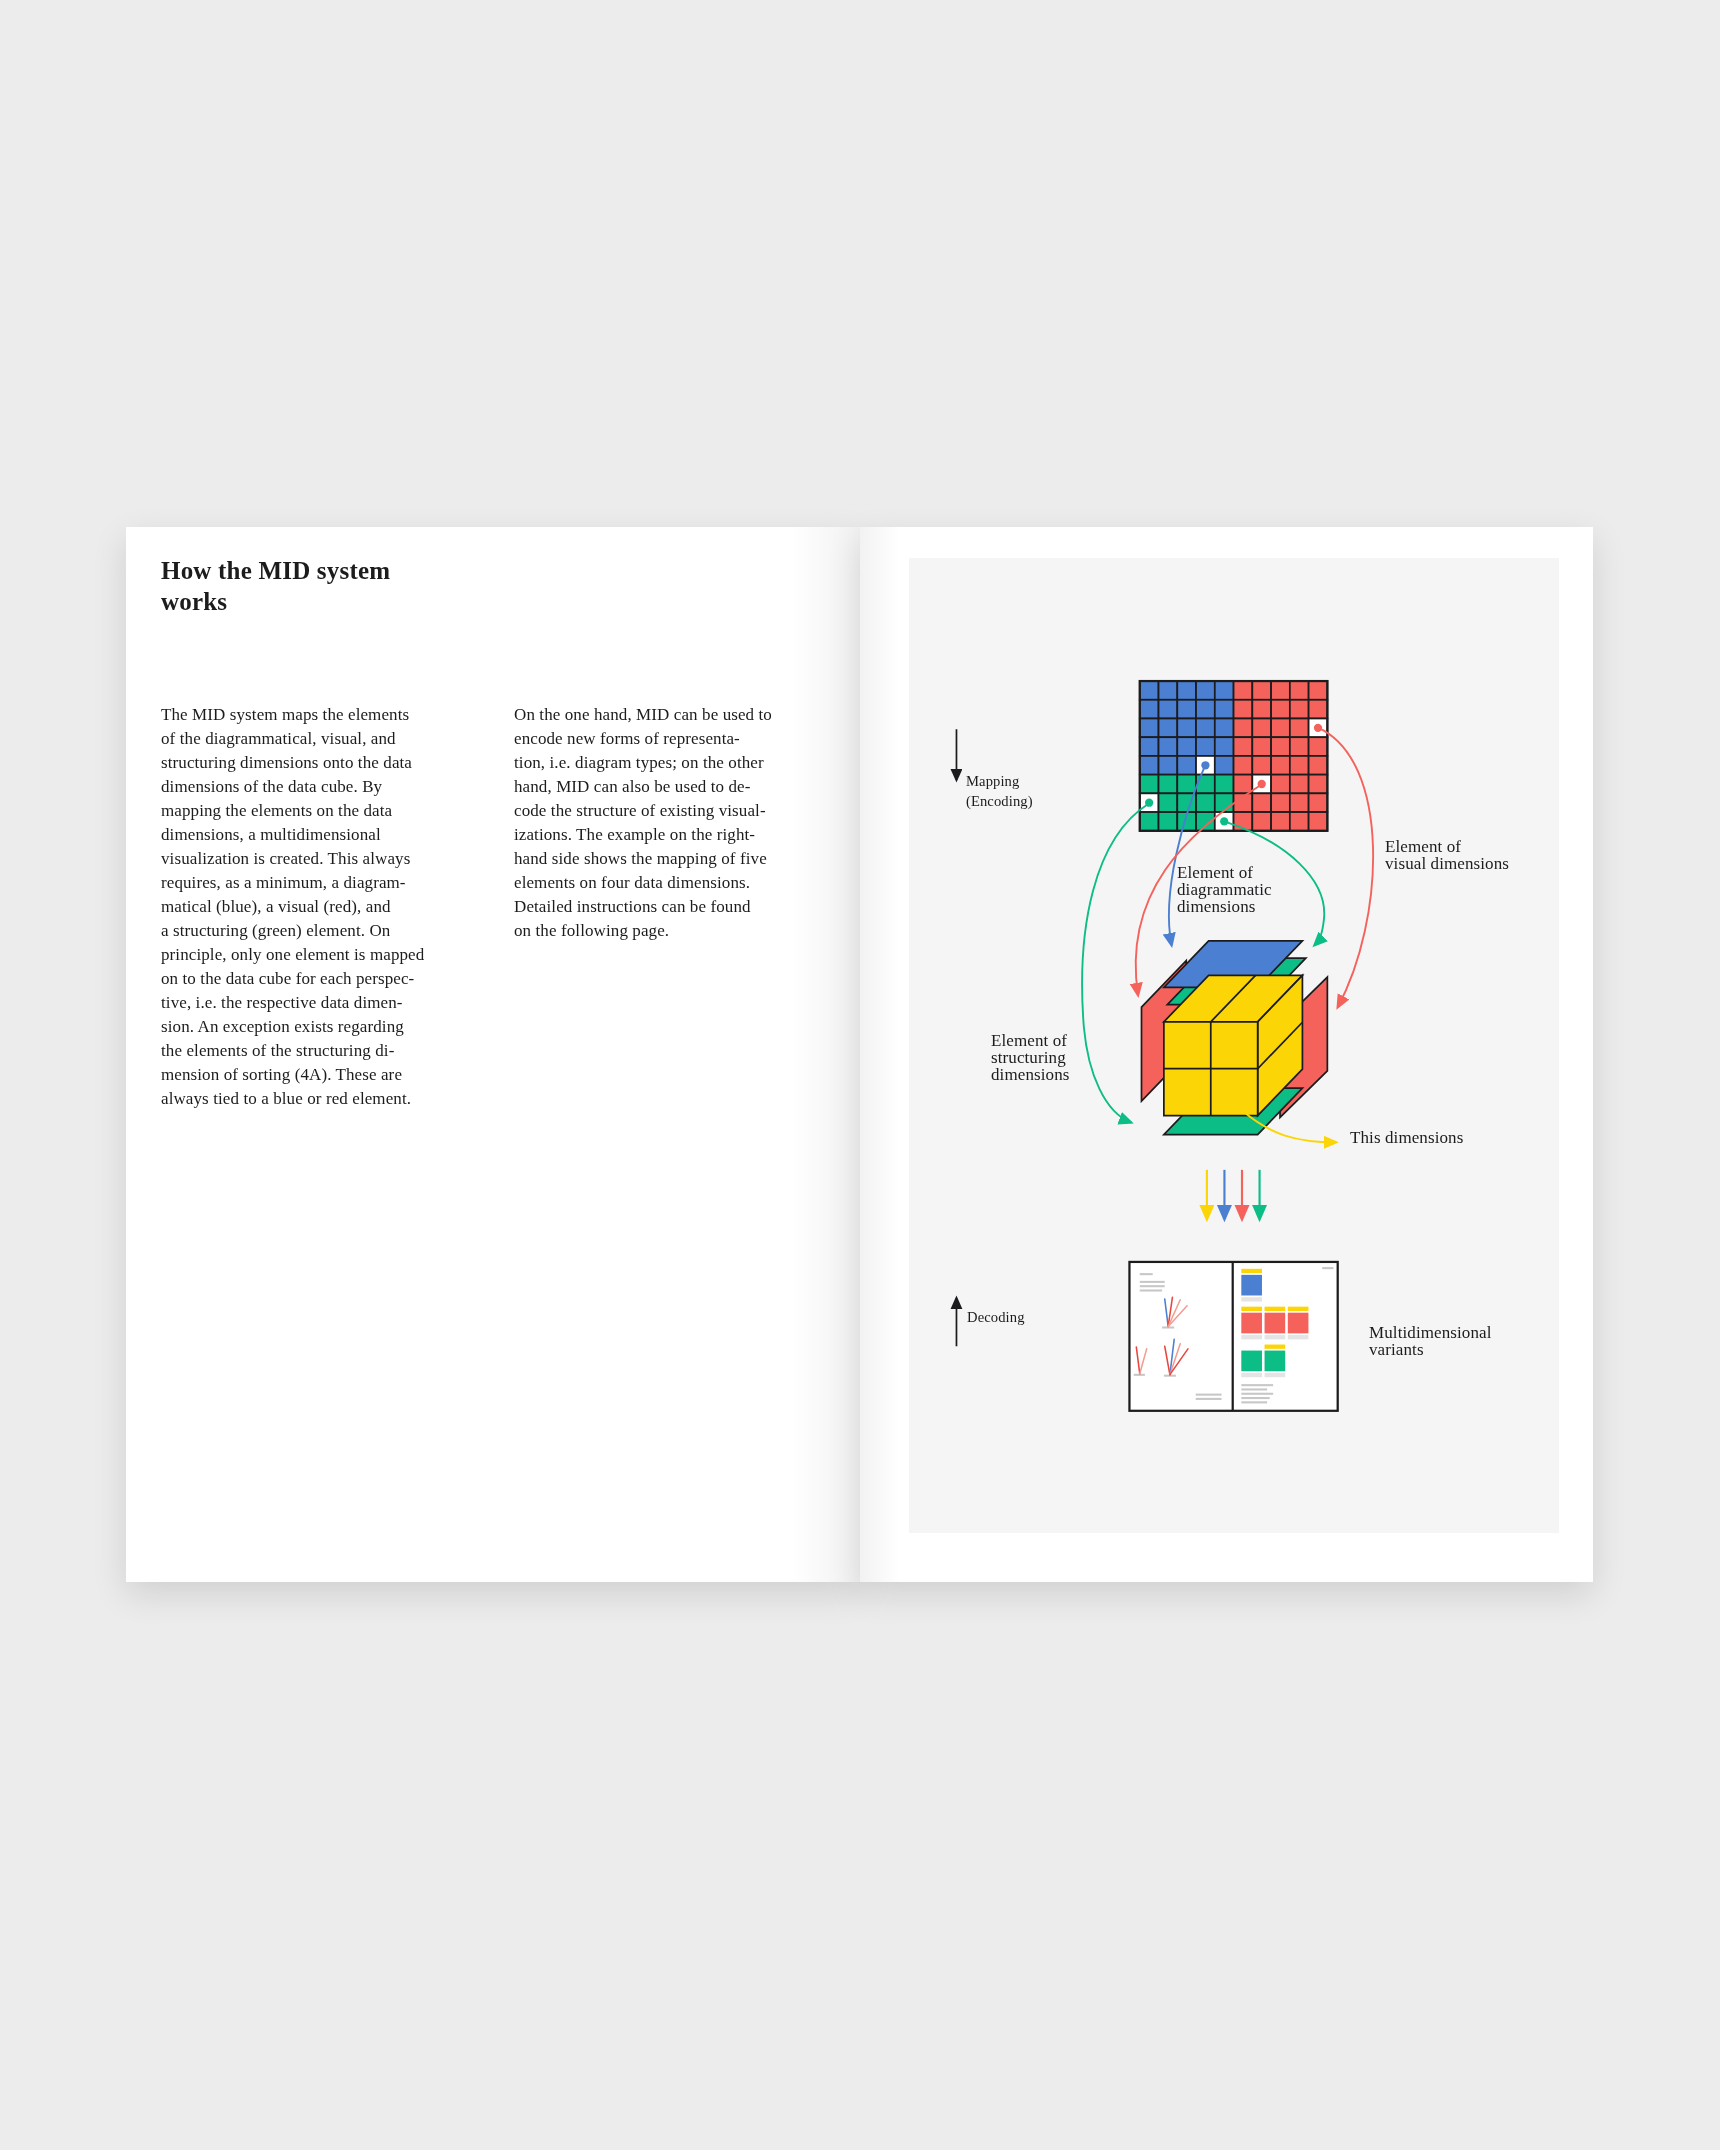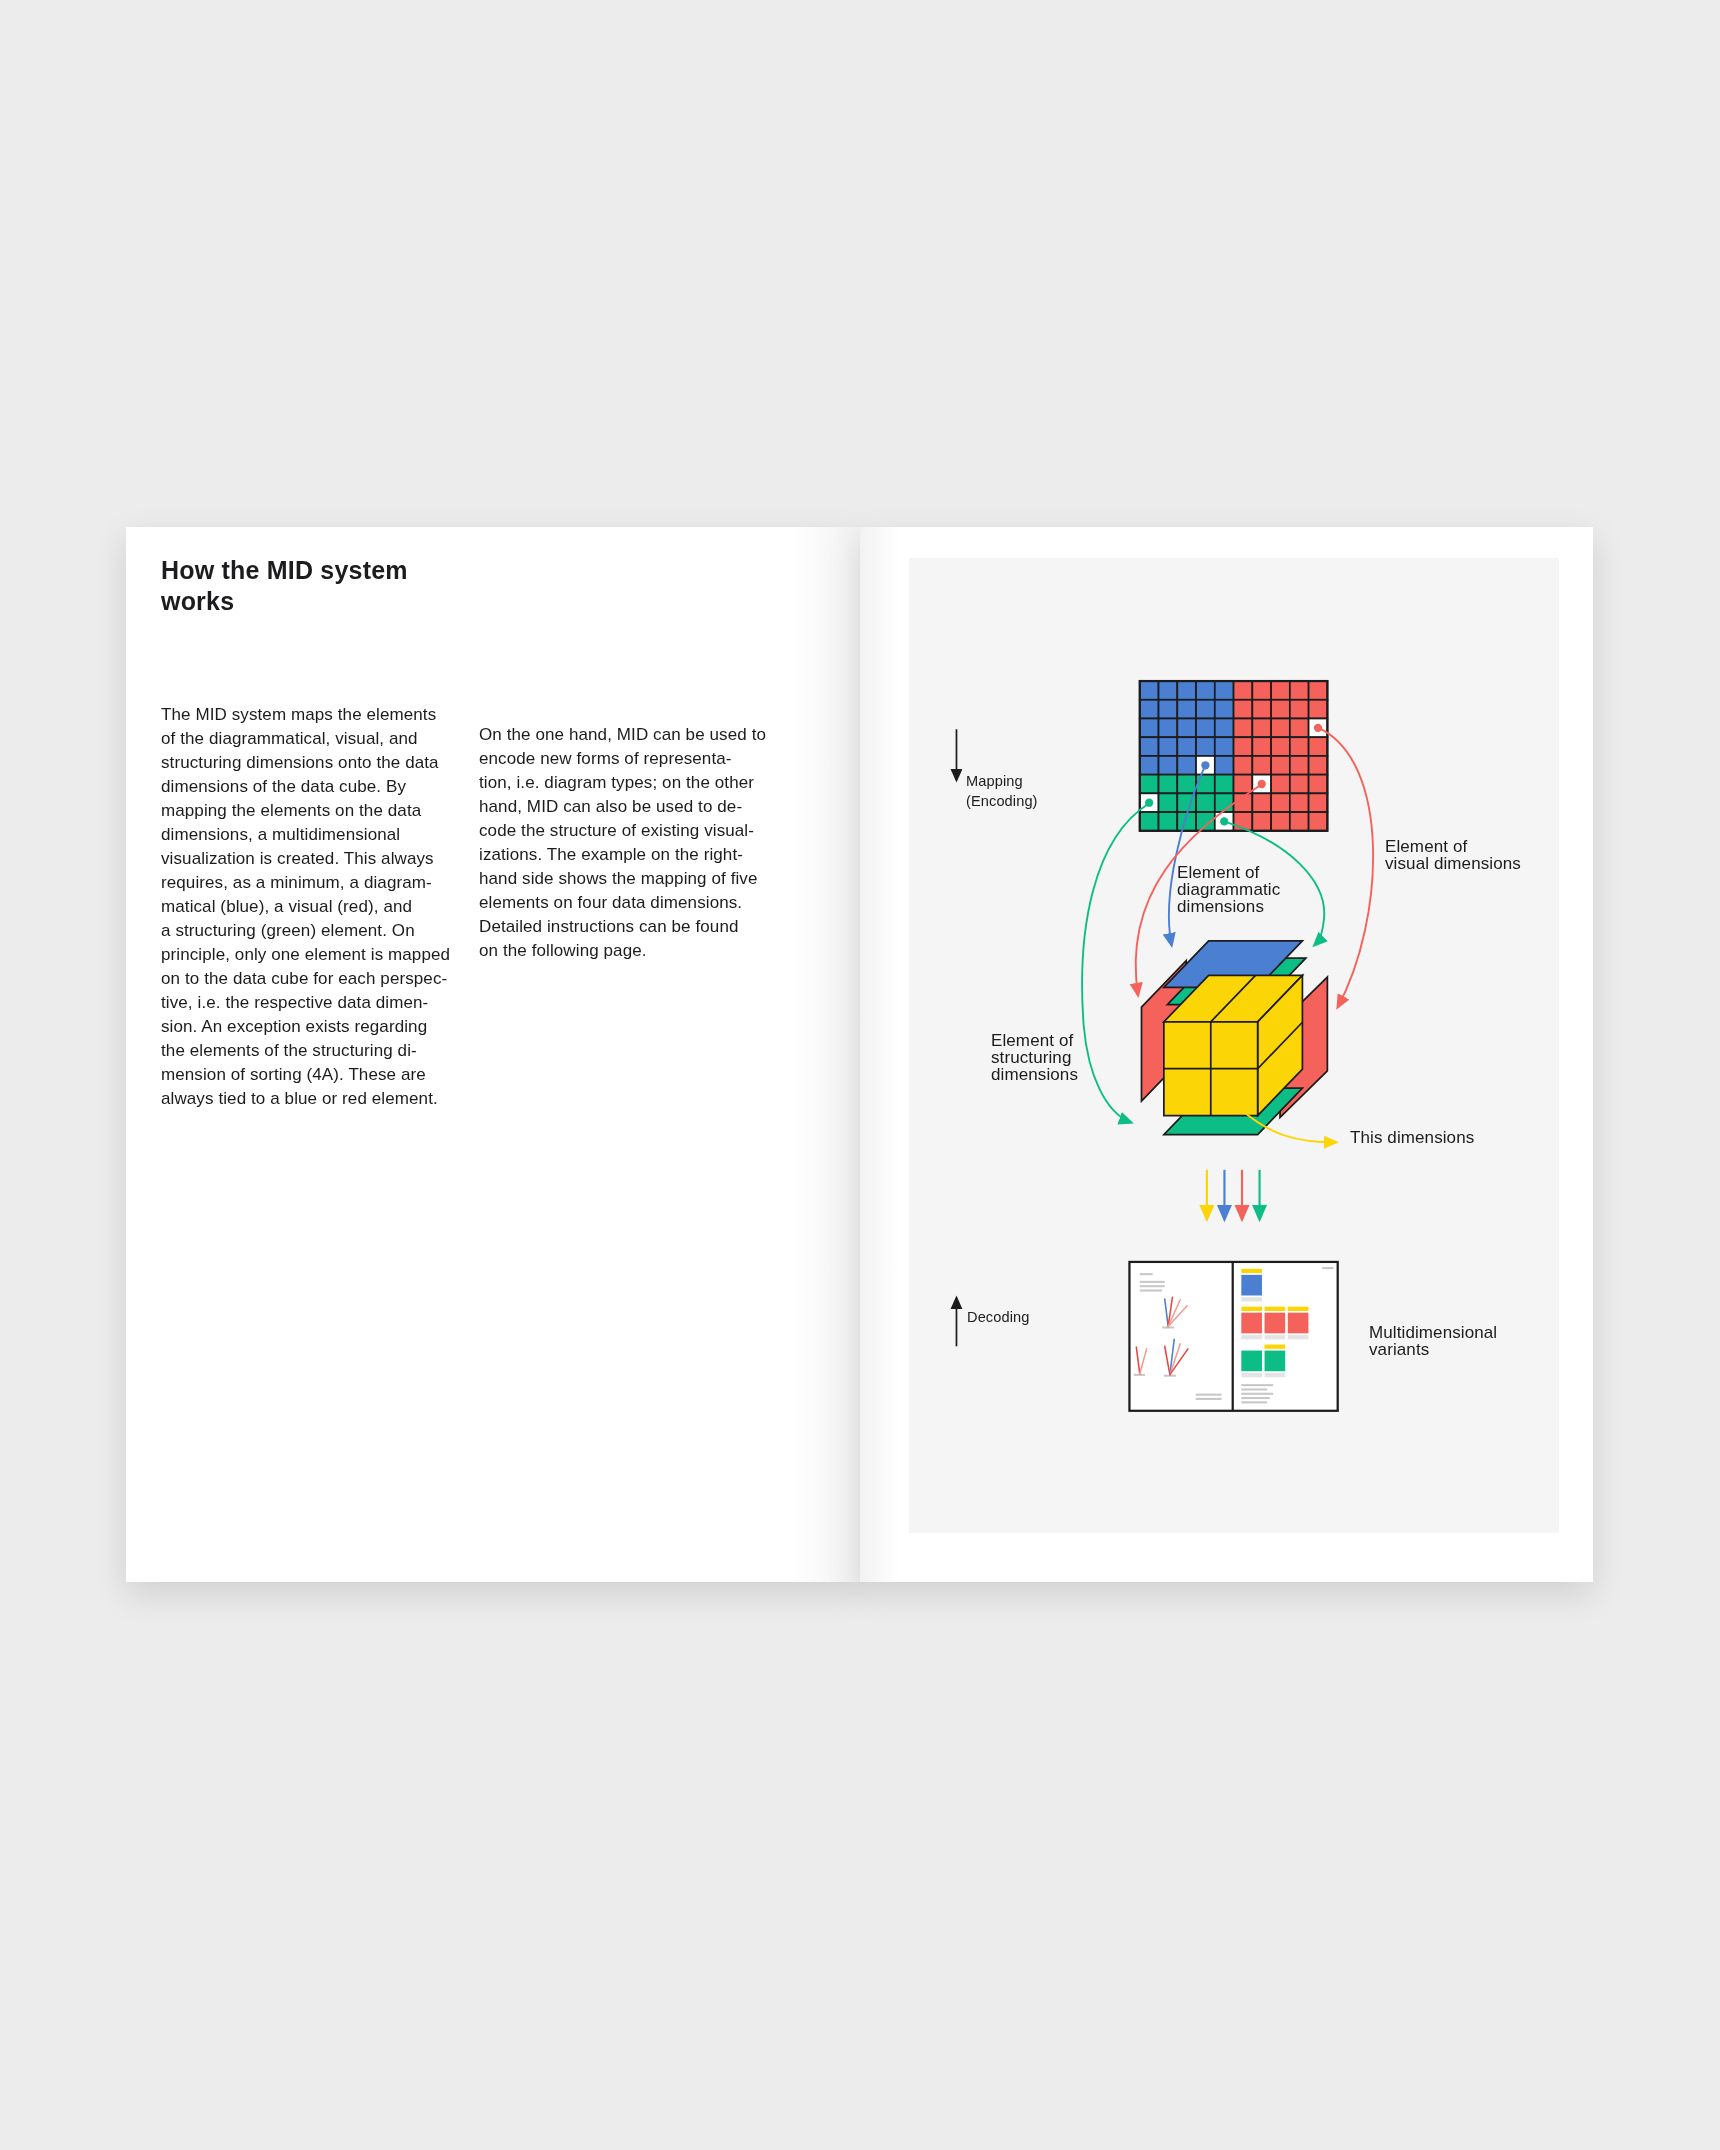--- a/index.html
+++ b/index.html
@@ -3,33 +3,33 @@
 <meta charset="utf-8">
 <style>
   :root{
     --blue:#4a7fd1; --red:#f4625b; --green:#0cbd85; --yellow:#fbd505;
     --salmon:#f49c92; --ink:#1c1c1e; --panel:#f5f5f6; --page:#ffffff;
     --canvas:#ececec; --grayline:#c7c7c7; --graybar:#e4e4e4;
   }
   *{margin:0;padding:0;box-sizing:border-box;}
   html,body{width:1721px;height:2151px;}
   body{background:var(--canvas);font-family:"Liberation Sans","DejaVu Sans",sans-serif;color:var(--ink);position:relative;}
-  .spread{position:absolute;left:126px;top:527px;width:1404px;height:1055px;}
+  .spread{position:absolute;left:126px;top:527px;width:1404px;height:1055px;font-family:Liberation Serif, serif;}
   .page{position:absolute;top:0;height:1055px;background:var(--page);}
   .page-left{left:0;width:734px;box-shadow:0 12px 33px rgba(0,0,0,.12);}
   .page-right{left:734px;width:733px;box-shadow:0 12px 33px rgba(0,0,0,.12);}
   .page-left::after{content:"";position:absolute;right:0;top:0;bottom:0;width:69px;
     background:linear-gradient(to right,rgba(0,0,0,0),rgba(0,0,0,.055));}
   .page-right::before{content:"";position:absolute;left:0;top:0;bottom:0;width:40px;
     background:linear-gradient(to right,rgba(0,0,0,.05),rgba(0,0,0,0));}
   .lines{white-space:pre-line;}
   .title{position:absolute;left:35px;top:27.5px;font-size:25px;line-height:31px;font-weight:700;letter-spacing:0.2px;}
   .bodycol{position:absolute;top:176px;width:331px;font-size:17px;line-height:24px;font-weight:500;letter-spacing:0.1px;}
   .col1{left:35px;}
-  .col2{left:353px;margin-top:20px;}
+  .col2{left:388px;}
   .panel{position:absolute;left:49px;top:31px;width:650px;height:975px;background:var(--panel);}
   .diagram-svg{position:absolute;left:0;top:0;width:650px;height:975px;}
   .dlabel{position:absolute;font-size:17px;line-height:17px;font-weight:500;letter-spacing:0.1px;}
   .dlabel-lg{font-size:14.6px;line-height:20px;}
   .curve{fill:none;stroke-width:2.2px;}
   .blk{stroke:var(--ink);stroke-width:2px;}
   .mini-line{fill:var(--grayline);}
   .fan{stroke-width:1.8px;fill:none;stroke-linecap:round;}
   .ln-blue{stroke:var(--blue);} .ln-red{stroke:#e8473e;} .ln-salmon{stroke:var(--salmon);}
 </style>

